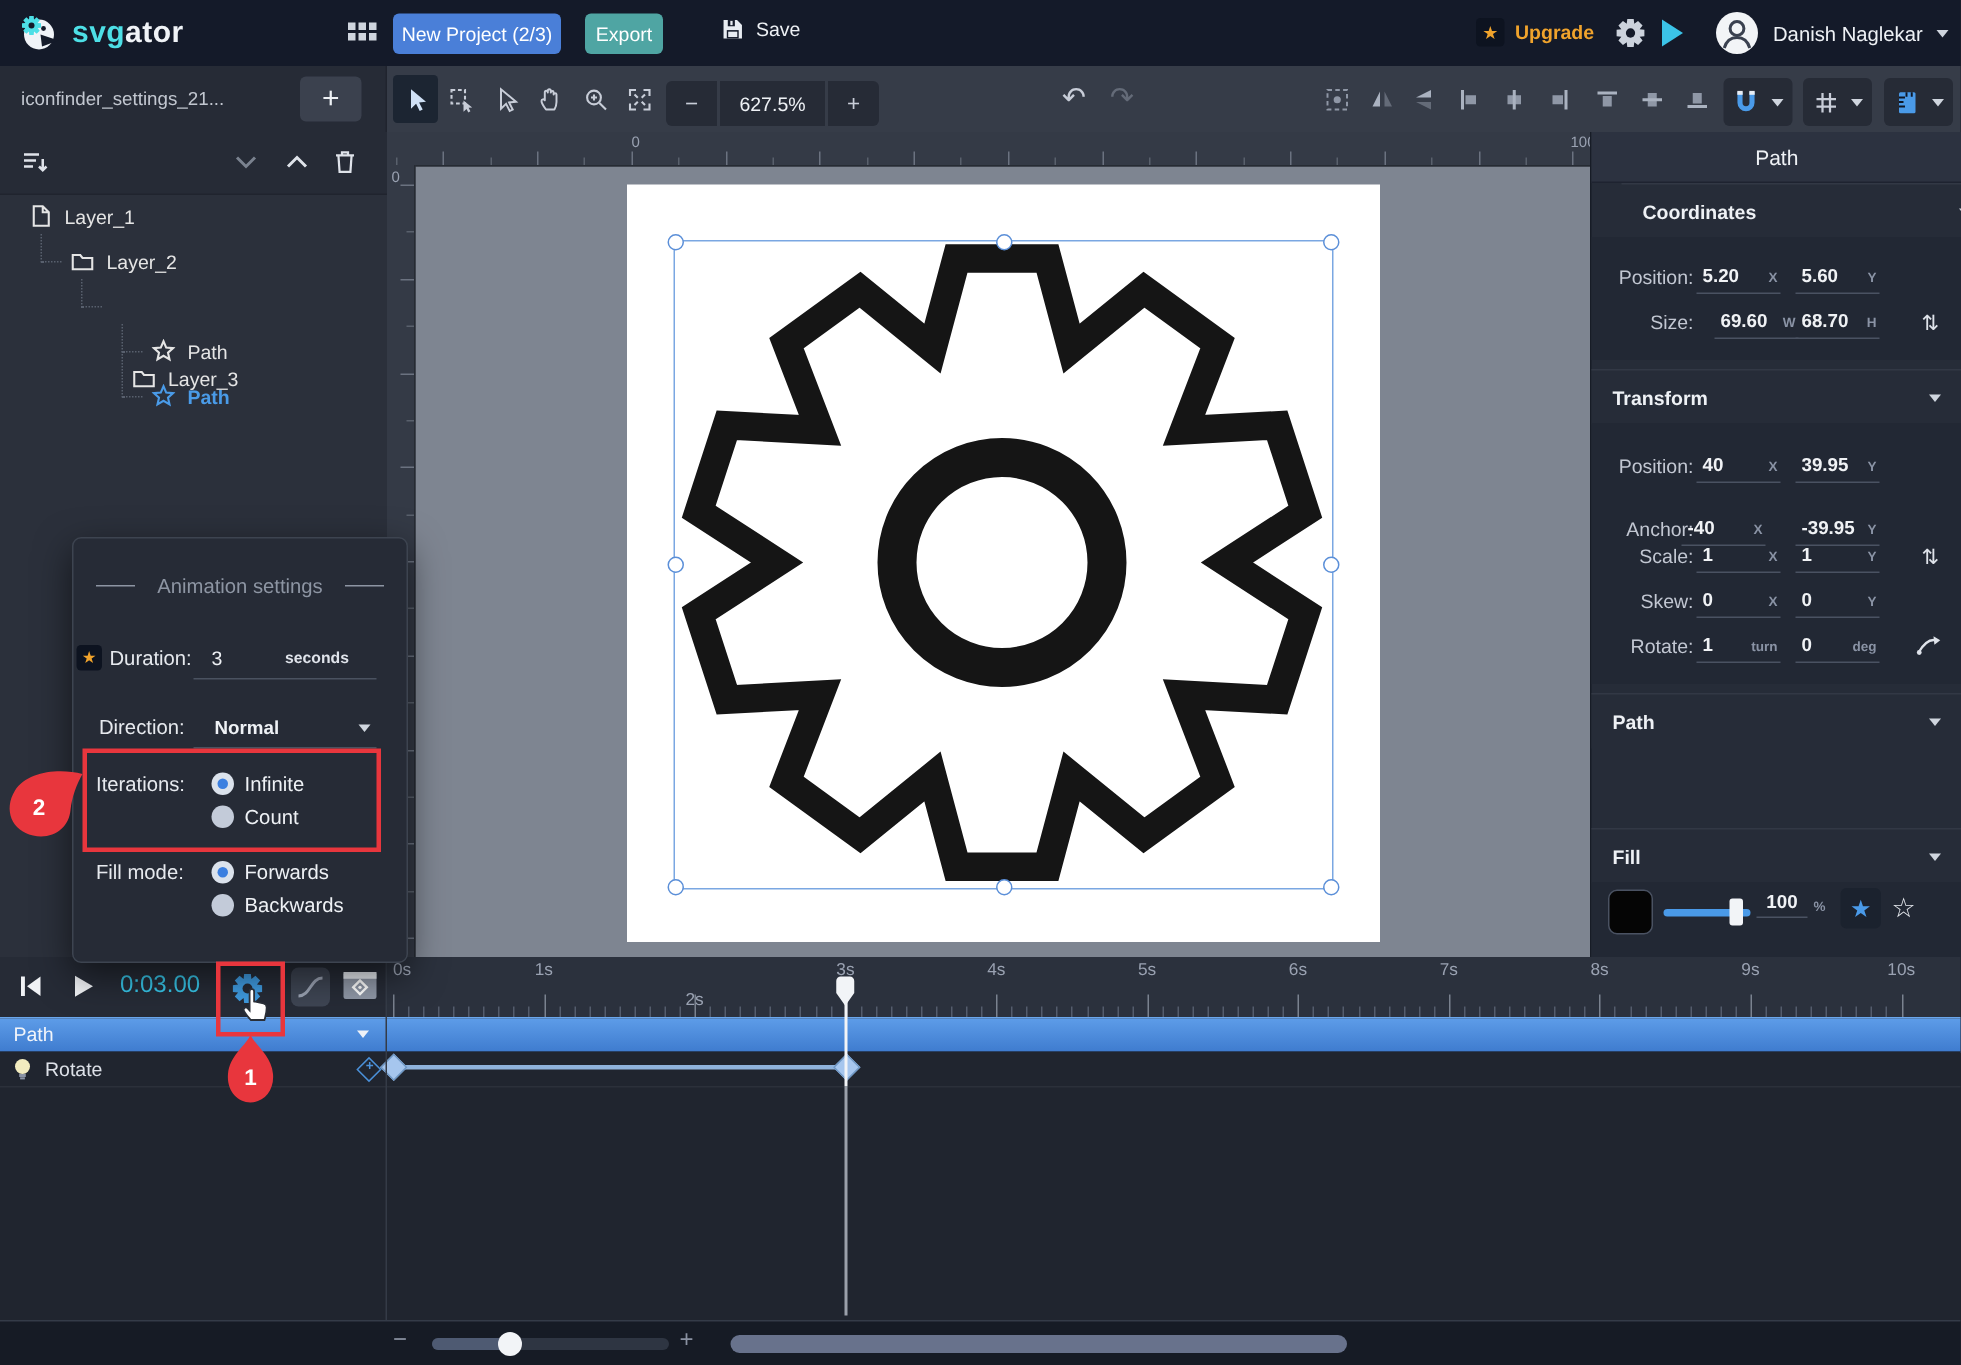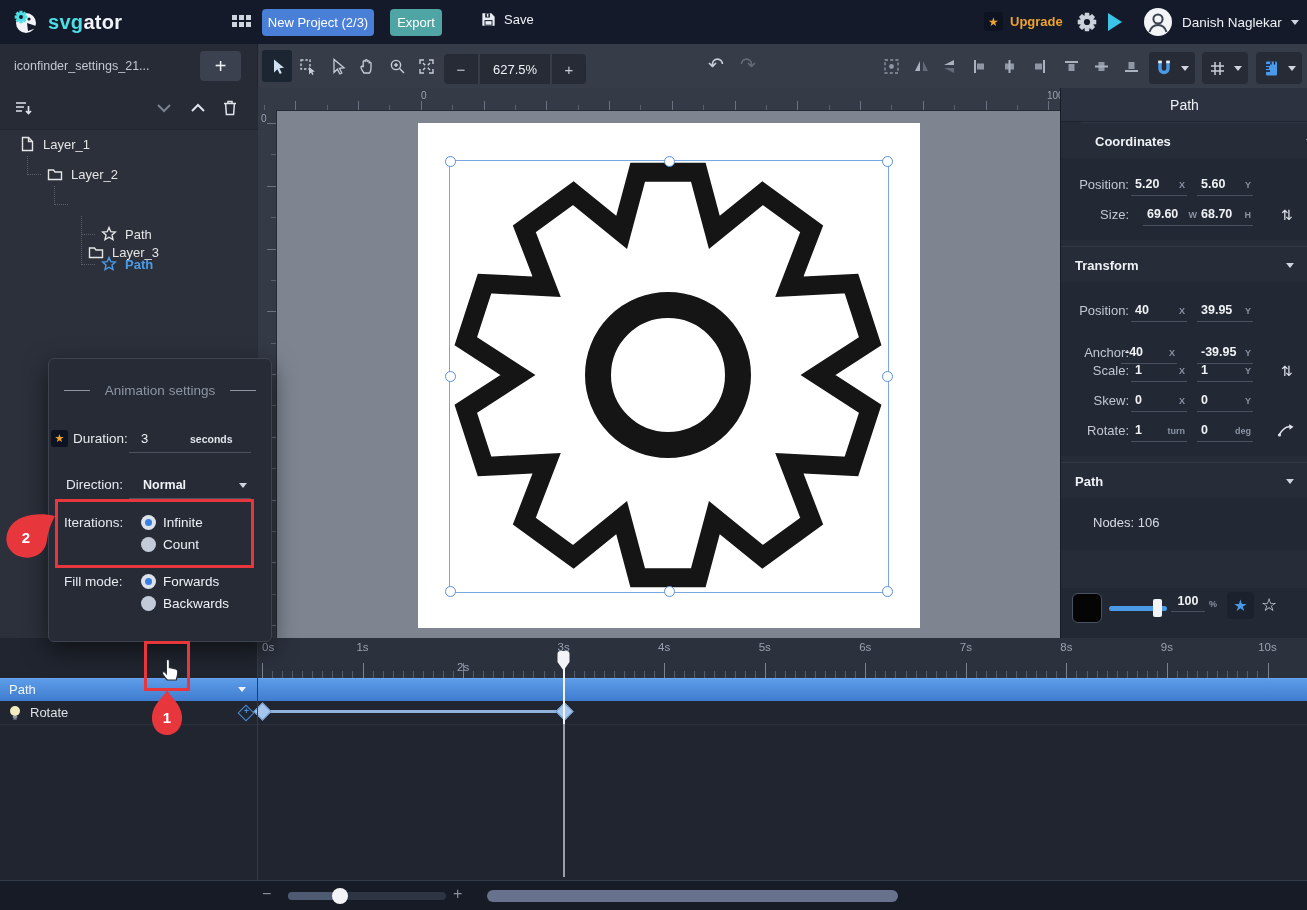--- a/index.html
+++ b/index.html
@@ -505,25 +505,25 @@
           <path d="M12,3.2 L16.5,5.8 L12.6,8.8 Z" fill="#dfe3ea"></path>
             <circle cx="2.5" cy="14" r="1.6" fill="#dfe3ea"></circle>
           </svg>
       </div>
     </div>
 
     <div class="sect-head" style="top:374px;">
       <b>Path</b>
         <span class="caret"></span>
       </div>
-    <div class="sect-rows" style="top:410px;height:52px;">
-      <span class="abs" style="left:32px;top:17px;color:#d8dce4;">
-        <span>Nodes:</span> <span>106</span></span>
-    </div>
-
+
+    <div class="sect-head" style="top:464px;">
+      <b>Fill</b>
+        <span class="caret"></span>
+      </div>
     <div class="sect-rows" style="top:500px;height:50px;">
       <div class="abs" style="left:11px;top:5px;width:28px;height:28px;background:#050505;border:1px solid #4a5262;border-radius:6px;cursor:pointer;"></div>
       <div class="abs" style="left:48px;top:18px;width:58px;height:5px;border-radius:3px;background:#4a9ae8;cursor:pointer;">
         <div class="abs" style="left:44px;top:-7px;width:9px;height:18px;background:#f2f4f7;border-radius:2px;"></div>
       </div>
       <div class="abs" style="left:110px;top:6px;width:34px;border-bottom:1px solid #4a5262;text-align:center;font-weight:700;font-size:12.5px;color:#f0f2f5;padding-bottom:3px;cursor:text;">100</div>
       <span class="abs" style="left:148px;top:11px;font-size:9px;font-weight:700;color:#8a93a5;">%</span>
       <div class="abs" style="left:166px;top:4px;width:27px;height:27px;background:#1b222e;border-radius:4px;display:flex;align-items:center;justify-content:center;cursor:pointer;">
         <span style="color:#4a9ae8;font-size:16px;">★</span>
         </div>
@@ -566,20 +566,44 @@
   <svg class="balloon" style="left:2px;top:510px;" width="56" height="52" viewBox="0 0 56 52">
     <path d="M53,6 C38,2 16,4 8,17 C0,30 6,44 20,47 C33,50 44,42 45,30 C46,21 49,13 53,6 Z" fill="#e8363d"></path>
     <text x="24" y="33" text-anchor="middle">2</text>
   </svg>
   <div class="redbox" style="left:144px;top:641px;width:40px;height:44px;"></div>
   <svg class="balloon" style="left:146px;top:688px;" width="42" height="50" viewBox="0 0 42 50">
     <path d="M21,2 C17,10 7,16 6,28 C5,39 12,47 21,47 C30,47 37,39 36,28 C35,16 25,10 21,2 Z" fill="#e8363d"></path>
     <text x="21" y="35" text-anchor="middle">1</text>
   </svg>
 
+  <div class="abs" id="tl-controls">
+    <svg class="abs" style="left:12px;top:11px;cursor:pointer;" width="17" height="17" viewBox="0 0 17 17">
+      <rect x="2" y="2" width="2.6" height="13" fill="#f0f2f5"></rect>
+        <path d="M15,2 L6,8.5 L15,15 Z" fill="#f0f2f5"></path>
+      </svg>
+    <svg class="abs" style="left:48px;top:11px;cursor:pointer;" width="15" height="17" viewBox="0 0 15 17">
+      <path d="M2,1.5 L14,8.5 L2,15.5 Z" fill="#f0f2f5"></path>
+      </svg>
+    <span id="tl-time">0:03.00</span>
+    <svg class="abs" style="left:153px;top:9px;cursor:pointer;" width="24" height="24" viewBox="-12 -12 24 24">
+      <path fill="#3f9be0" d="M-2.60,-6.28L-2.25,-9.74L2.25,-9.74L2.60,-6.28L5.30,-8.48L8.48,-5.30L6.28,-2.60L9.74,-2.25L9.74,2.25L6.28,2.60L8.48,5.30L5.30,8.48L2.60,6.28L2.25,9.74L-2.25,9.74L-2.60,6.28L-5.30,8.48L-8.48,5.30L-6.28,2.60L-9.74,2.25L-9.74,-2.25L-6.28,-2.60L-8.48,-5.30L-5.30,-8.48Z"></path>
+        <circle r="3.3" fill="#262b36"></circle>
+      </svg>
+    <div class="abs" style="left:194px;top:7px;width:26px;height:26px;background:#3e4553;border-radius:5px;cursor:pointer;">
+      <svg width="26" height="26" viewBox="0 0 26 26">
+        <path d="M5,19 C13,19 13,7 21,7" fill="none" stroke="#9aa2b2" stroke-width="2"></path>
+        </svg></div>
+    <svg class="abs" style="left:228px;top:9px;cursor:pointer;" width="24" height="21" viewBox="0 0 24 21">
+      <rect x="1" y="1" width="22" height="18" rx="1.5" fill="#8f97a6"></rect>
+      <rect x="1" y="1" width="22" height="4.5" fill="#e8ecf2"></rect>
+      <rect x="8.8" y="8" width="6.4" height="6.4" transform="rotate(45 12 11.2)" fill="none" stroke="#fff" stroke-width="1.6"></rect>
+      <circle cx="12" cy="11.2" r="1.1" fill="#fff"></circle>
+      </svg>
+  </div>
   <div class="abs" id="tl-ruler">
       <span class="tl-lab" style="left: 4px;">0s</span>
       <div class="tl-major" style="left: 4px;"></div>
       <div class="tl-minor" style="left: 14.055px;"></div>
       <div class="tl-minor" style="left: 24.11px;"></div>
       <div class="tl-minor" style="left: 34.165px;"></div>
       <div class="tl-minor" style="left: 44.22px;"></div>
       <div class="tl-minor" style="left: 54.275px;"></div>
       <div class="tl-minor" style="left: 64.33px;"></div>
       <div class="tl-minor" style="left: 74.385px;"></div>

